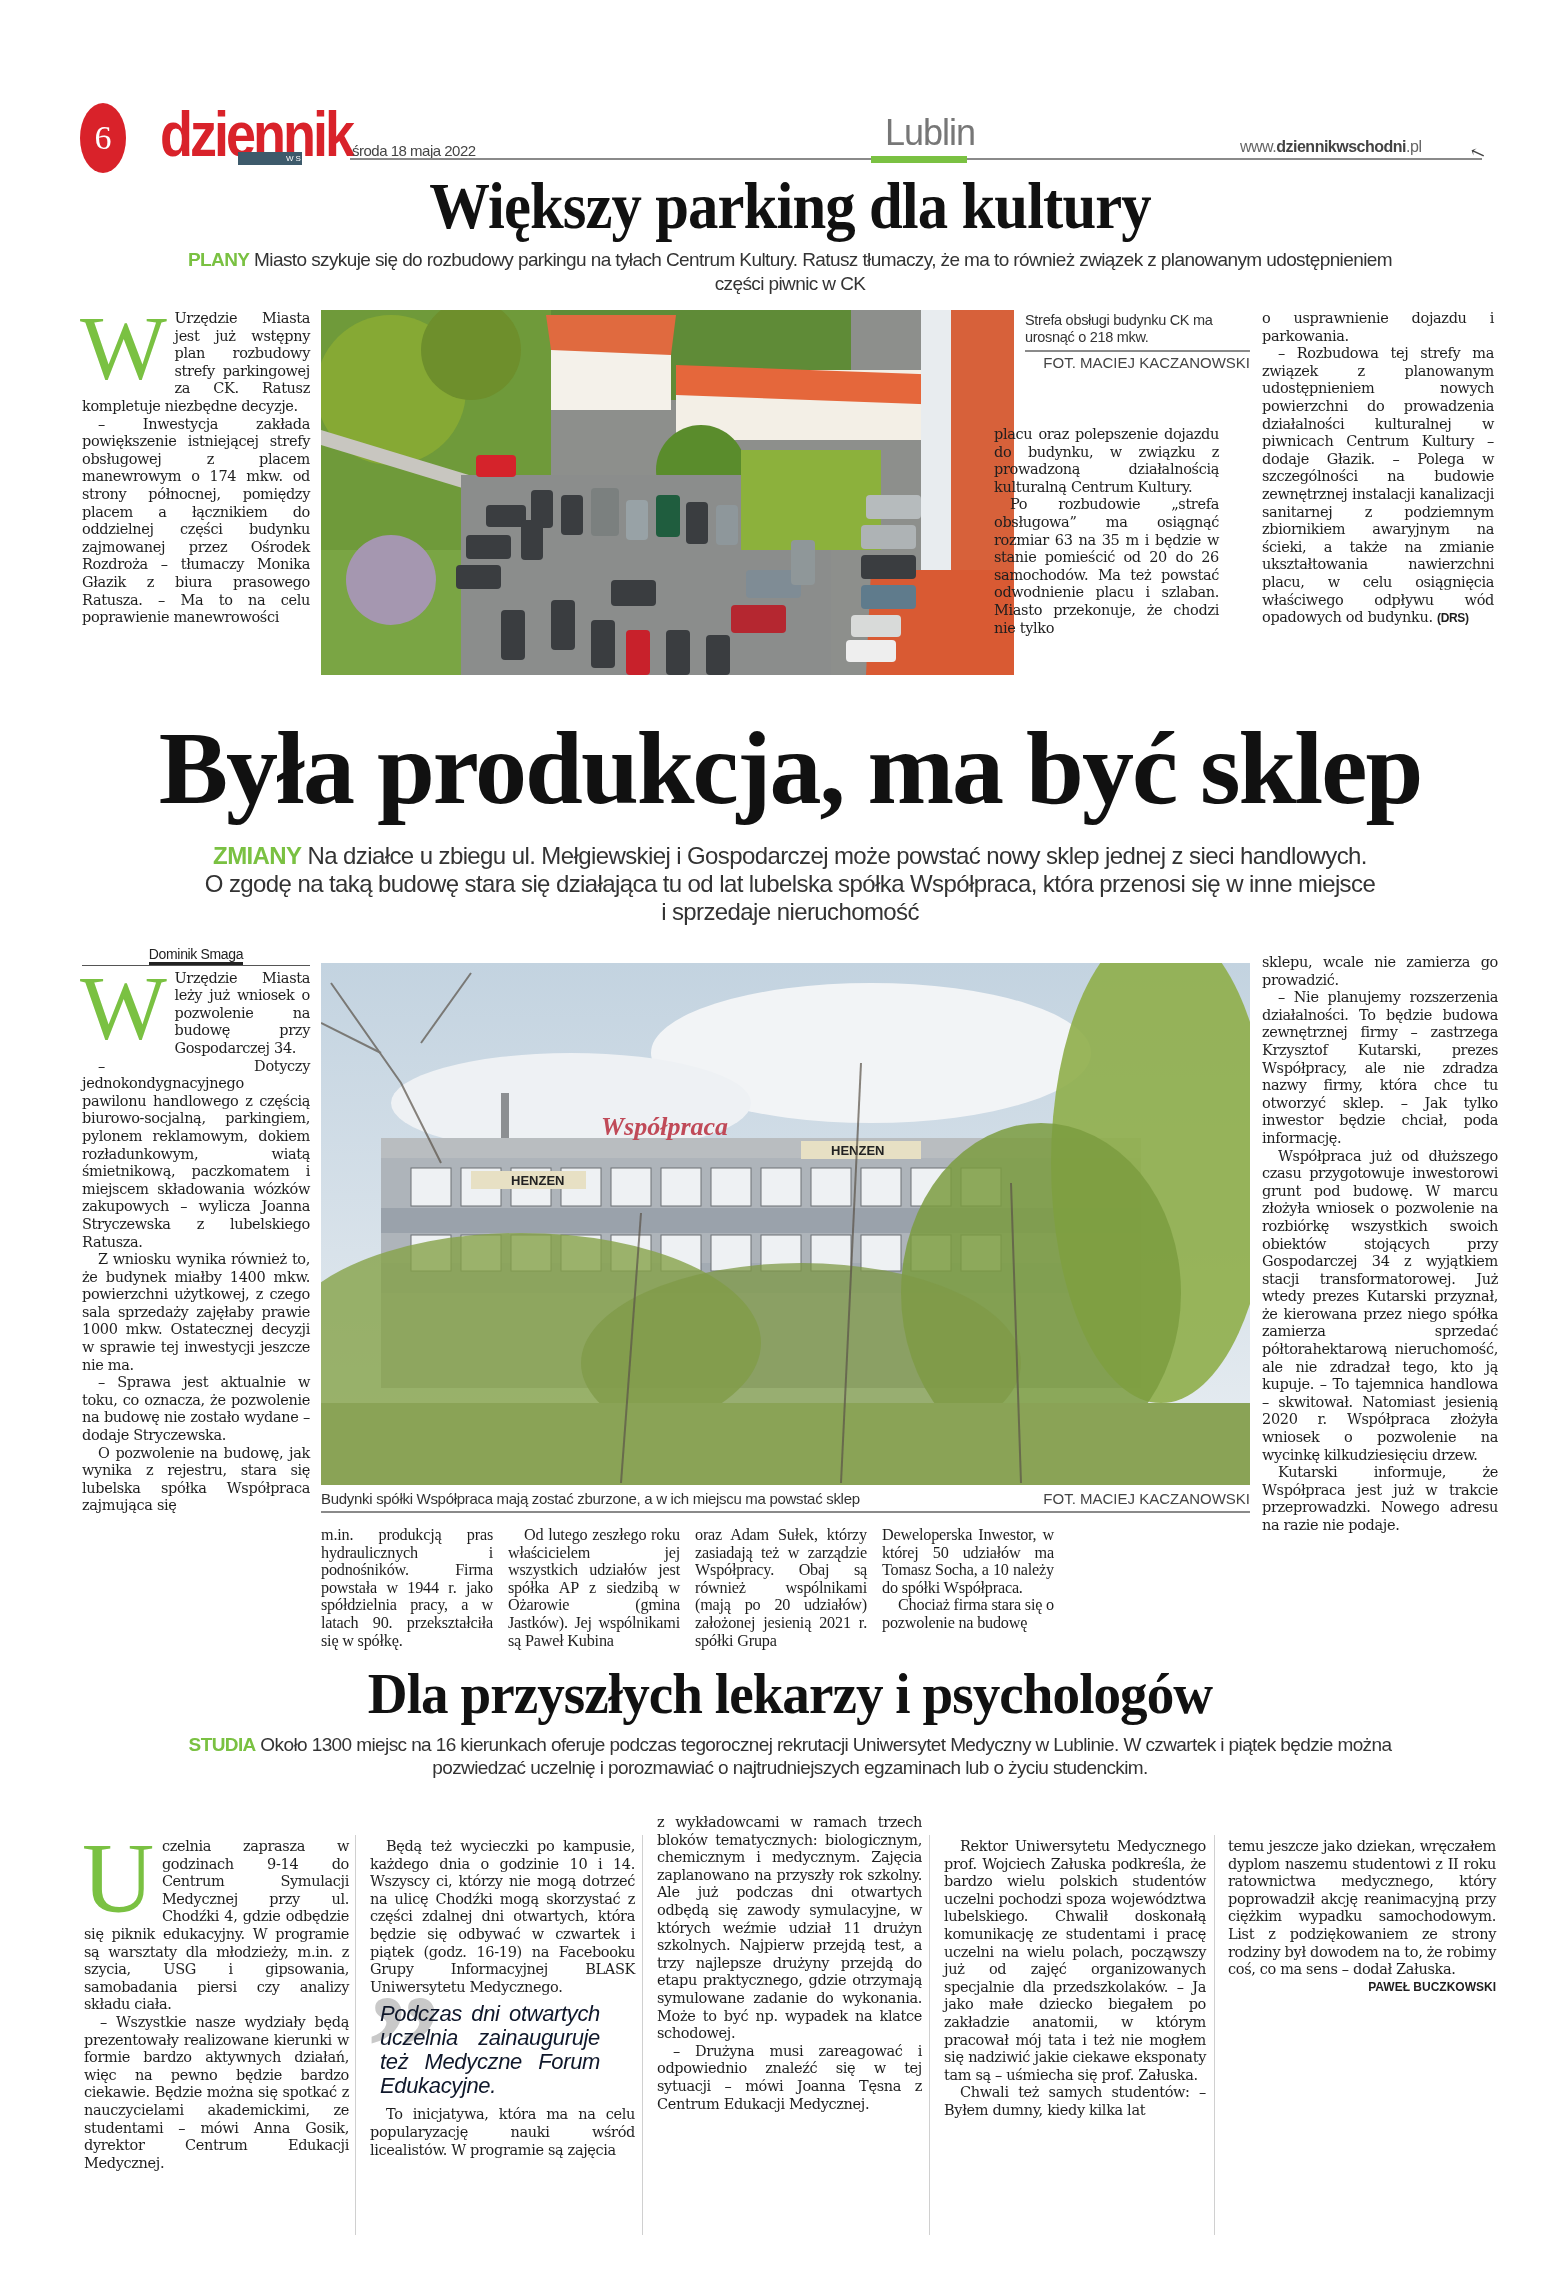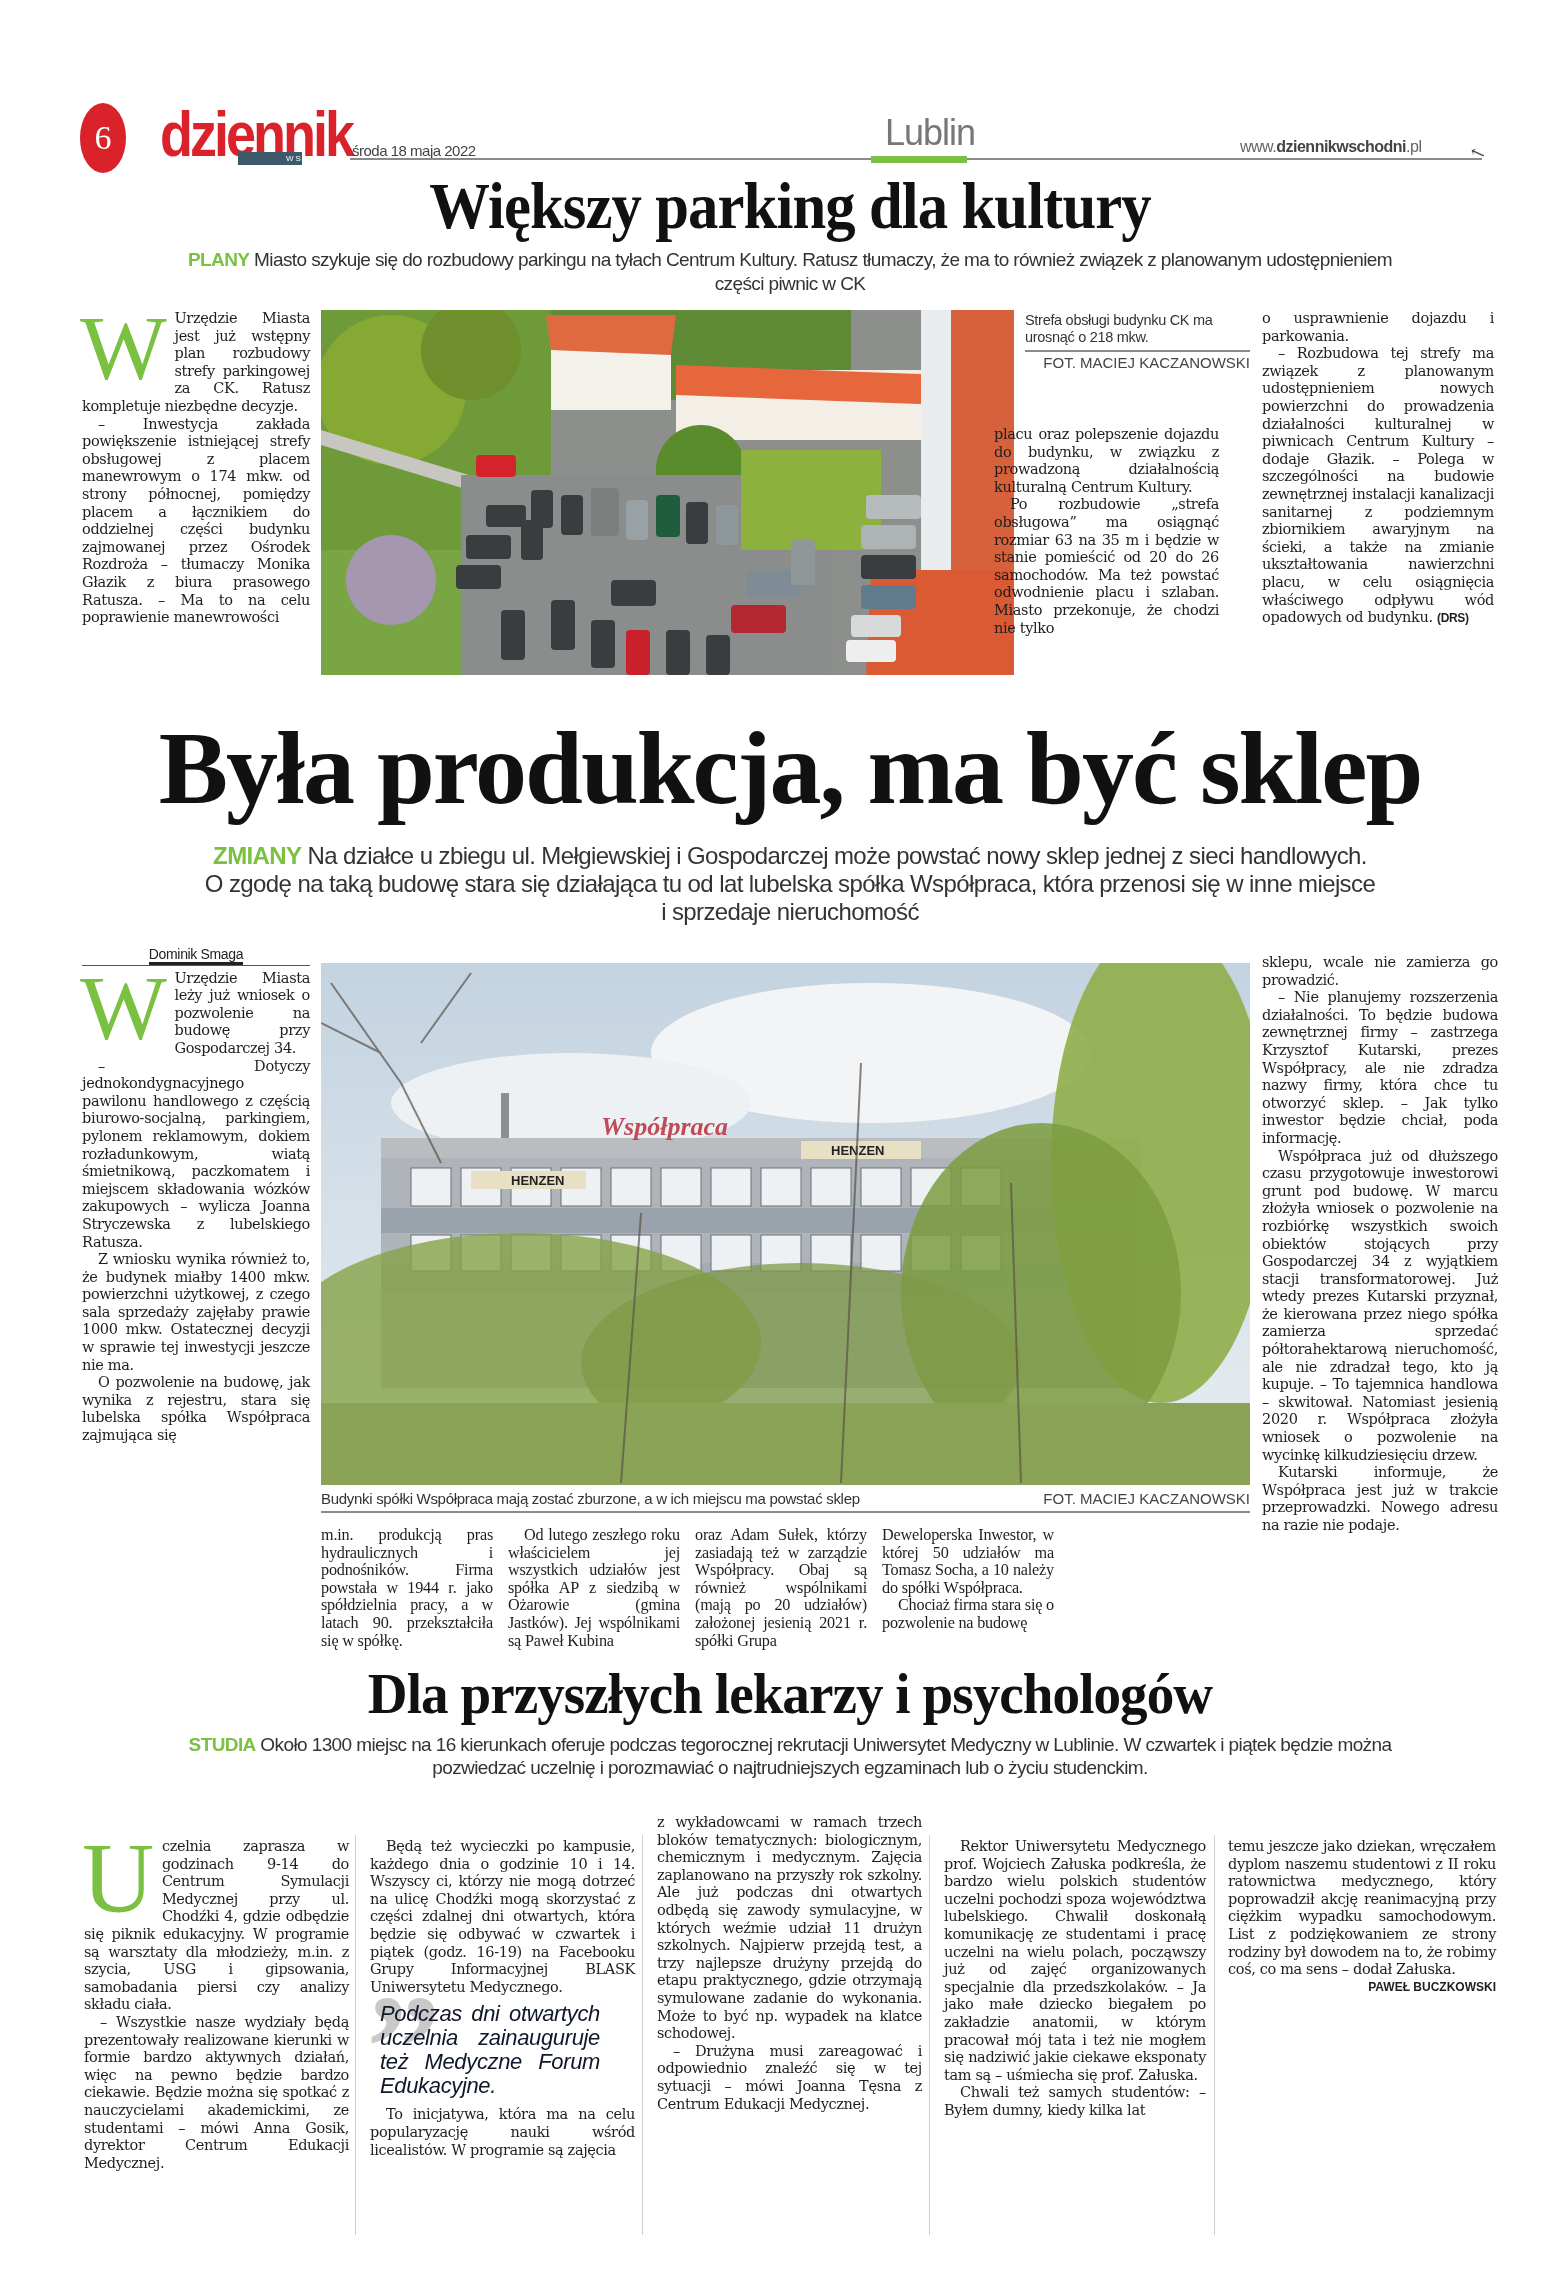--- a/index.html
+++ b/index.html
@@ -157,20 +157,21 @@
   <div><span class="kicker">ZMIANY</span><span> Na działce u zbiegu ul. Mełgiewskiej i Gospodarczej może powstać nowy sklep jednej z sieci handlowych.</span></div>
   <div>O zgodę na taką budowę stara się działająca tu od lat lubelska spółka Współpraca, która przenosi się w inne miejsce</div>
   <div>i sprzedaje nieruchomość</div>
 </div>
 
 <div class="abs col" style="left:82px; top:946px; width:228px;">
   <div class="byline"><span>Dominik Smaga</span></div>
   <p class="noindent"><span class="dropcap">W</span><span> Urzędzie Miasta leży już wniosek o pozwolenie na budowę przy Gospodarczej 34.</span></p>
   <p>– Dotyczy jednokondygnacyjnego pawilonu handlowego z częścią biurowo-socjalną, parkingiem, pylonem reklamowym, dokiem rozładunkowym, wiatą śmietnikową, paczkomatem i miejscem składowania wózków zakupowych – wylicza Joanna Stryczewska z lubelskiego Ratusza.</p>
   <p>Z wniosku wynika również to, że budynek miałby 1400 mkw. powierzchni użytkowej, z czego sala sprzedaży zajęłaby prawie 1000 mkw. Ostatecznej decyzji w sprawie tej inwestycji jeszcze nie ma.</p>
+  <p>– Sprawa jest aktualnie w toku, co oznacza, że pozwolenie na budowę nie zostało wydane – dodaje Stryczewska.</p>
   <p>O pozwolenie na budowę, jak wynika z rejestru, stara się lubelska spółka Współpraca zajmująca się</p>
 </div>
 
 <div class="abs photo photo2">
   <svg width="929" height="522" viewBox="0 0 929 522">
     <defs>
       <linearGradient id="sky" x1="0" y1="0" x2="0" y2="1">
           <stop offset="0" stop-color="#c3d3e0"></stop>
           <stop offset="1" stop-color="#e9eef2"></stop>
         </linearGradient>

